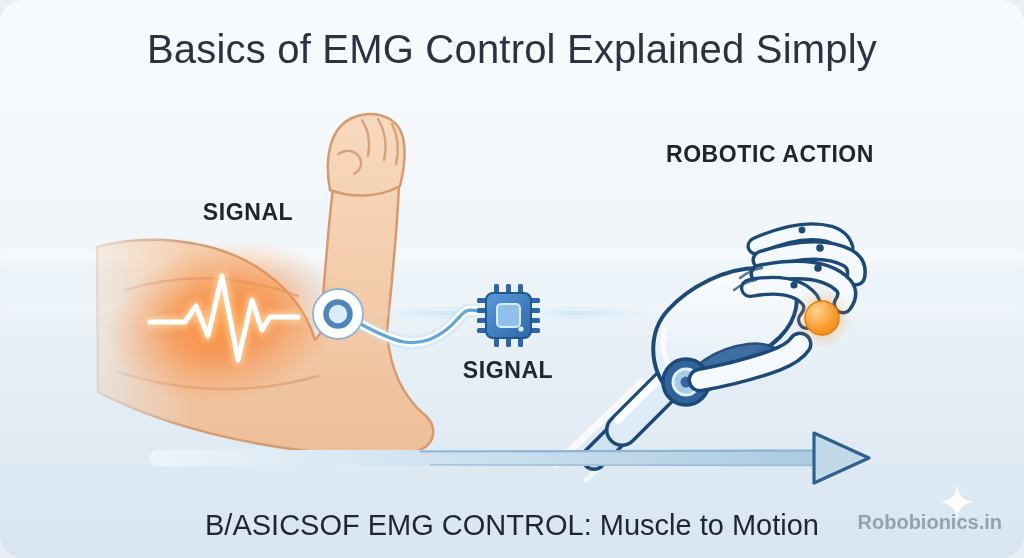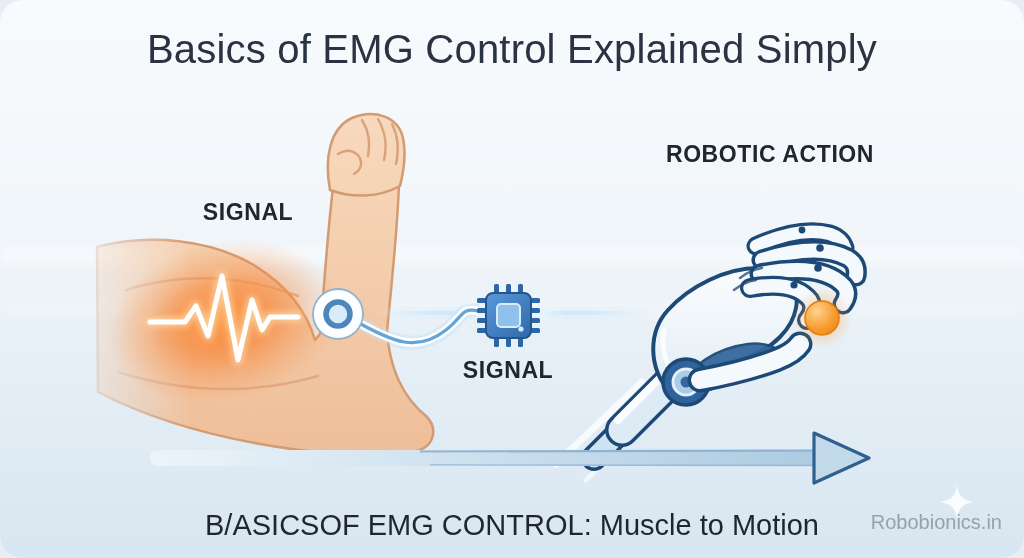--- a/index.html
+++ b/index.html
@@ -14,21 +14,21 @@
   .band.b2{top:303px;height:10px;opacity:.55;}
   svg.scene{position:absolute;left:0;top:0;z-index:2;}
   .txt{position:absolute;z-index:3;color:#232a35;}
   .title{top:27px;left:0;width:1024px;text-align:center;font-size:40px;font-weight:400;letter-spacing:.2px;color:#2b3241;}
   .stage-label{text-align:center;font-weight:700;font-size:23px;letter-spacing:.6px;line-height:32px;color:#20262f;}
   .lbl-muscle{top:196px;left:148px;width:200px;}
   .lbl-processing{top:354px;left:398px;width:220px;}
   .lbl-robotic{top:138px;left:620px;width:300px;}
   .lbl-robotic .sub{font-size:22px;font-weight:700;}
   .caption{top:477px;left:0;width:1024px;text-align:center;font-size:29px;font-weight:400;color:#1f2630;margin-top:32px;}
-  .watermark{top:511px;right:22px;font-size:20px;font-weight:400;color:#93a2ad;}
+  .watermark{top:511px;right:22px;font-size:20px;font-weight:700;color:#93a2ad;}
 </style>
 </head>
 <body>
 
 <div class="canvas">
 
   <div class="band b1"></div>
   <div class="band b2"></div>
 
   <svg class="scene" width="1024" height="558" viewBox="0 0 1024 558">

